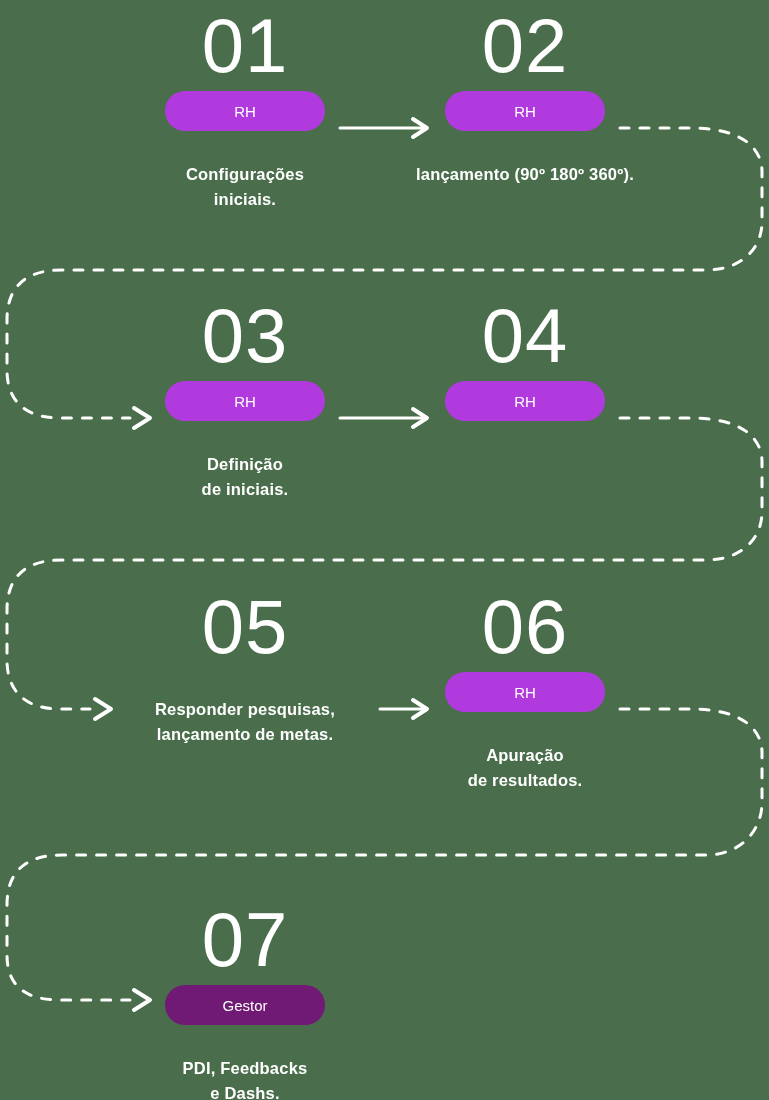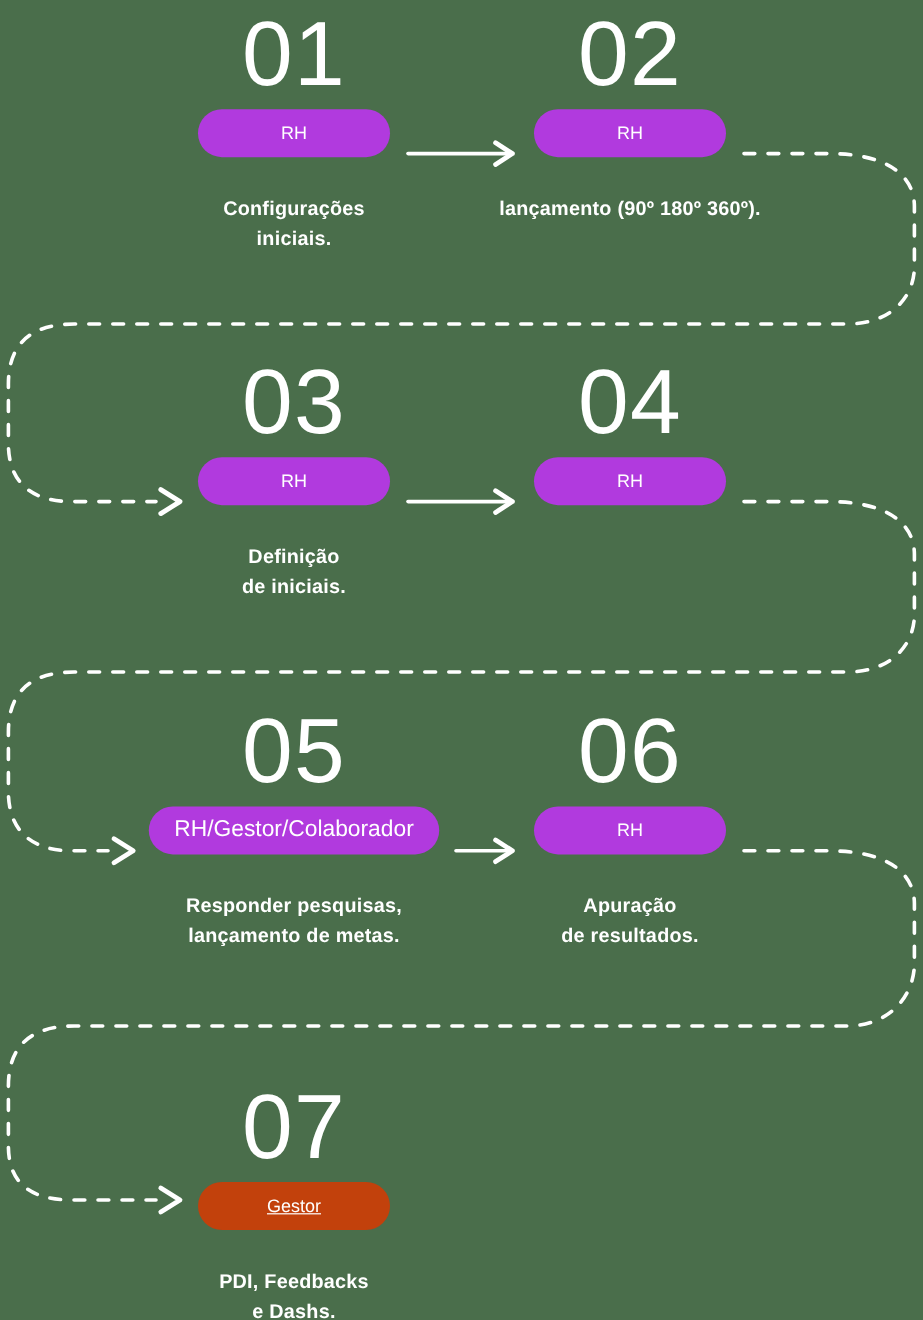--- a/index.html
+++ b/index.html
@@ -151,44 +151,41 @@
 
   <div class="step" style="left:375px; top:296px;">
     <div class="step-number">04</div>
     <div class="pill-row">
       <div class="pill" style="background: rgb(177, 58, 222);">RH</div>
     </div>
   </div>
 
   <div class="step" style="left:95px; top:587px;">
     <div class="step-number">05</div>
-    <div class="pill-row">
-      <div class="pill wide" style="background: rgb(177, 58, 222);">RH/Gestor/Colaborador</div>
-    </div>
     <div class="caption">
       <span class="ln">Responder pesquisas,</span>
       <span class="ln">lançamento de metas.</span>
     </div>
   </div>
 
   <div class="step" style="left:375px; top:587px;">
     <div class="step-number">06</div>
     <div class="pill-row">
       <div class="pill" style="background: rgb(177, 58, 222);">RH</div>
     </div>
     <div class="caption">
       <span class="ln">Apuração</span>
       <span class="ln">de resultados.</span>
     </div>
   </div>
 
   <div class="step" style="left:95px; top:900px;">
     <div class="step-number">07</div>
     <div class="pill-row">
-      <div class="pill" style="background: #c2410c; text-decoration: underline;">Gestor</div>
+      <div class="pill" style="background: #701a75;">Gestor</div>
     </div>
     <div class="caption">
       <span class="ln">PDI, Feedbacks</span>
       <span class="ln">e Dashs.</span>
     </div>
   </div>
 
 </div>
 
 </body></html>

